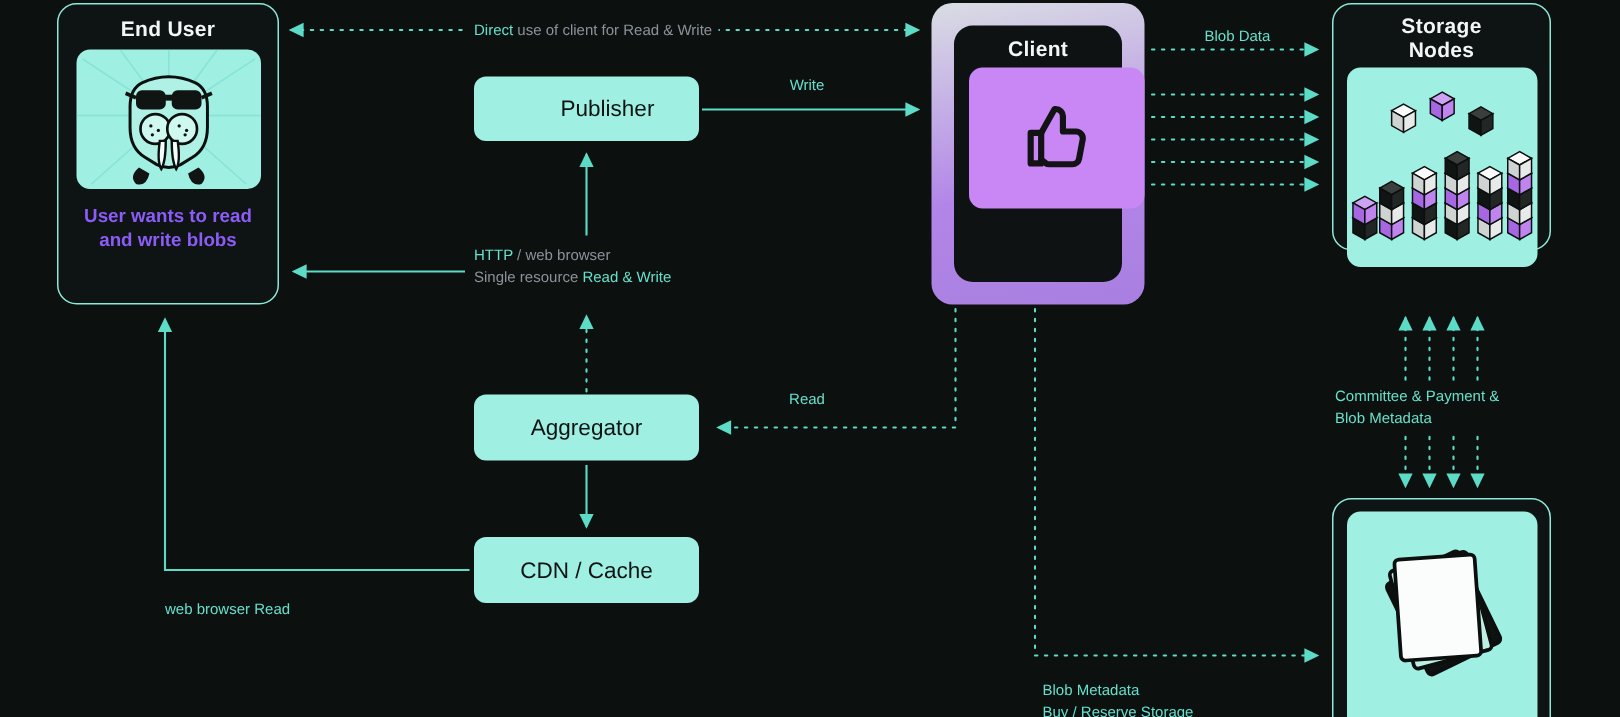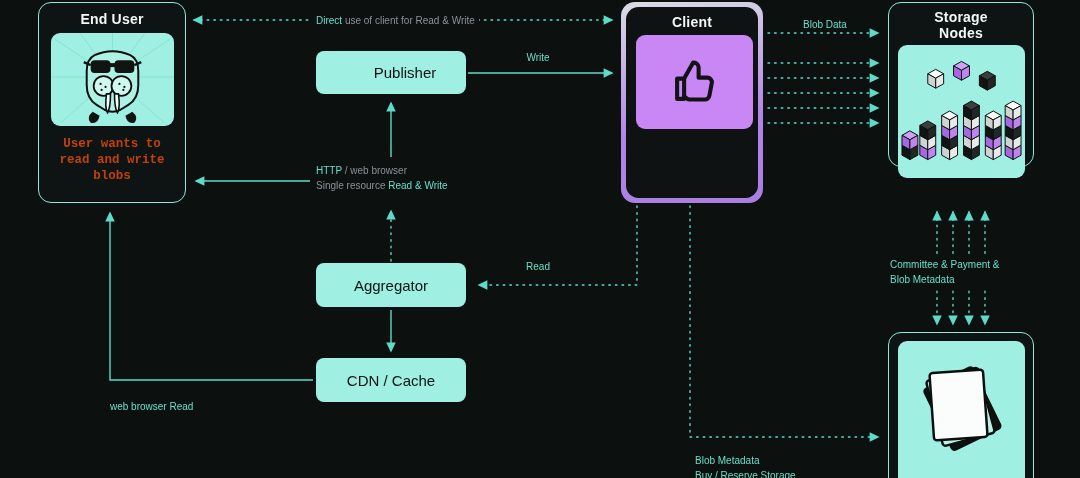--- a/index.html
+++ b/index.html
@@ -9,40 +9,40 @@
     background:#0C100F;
     font-family:"Liberation Sans", sans-serif;
   }
   .edges { position:absolute; left:0; top:0; }
 
   .panel {
     position:absolute; background:#0E1413;
     border:1.5px solid #8EE9DA; border-radius:13px; text-align:center;
   }
   .panel-title { font-size:14px; font-weight:700; color:#F2F6F4; letter-spacing:.2px; }
-  .panel-body  { margin-top:10px; font-size:12.5px; font-weight:700; color:#c2410c; line-height:1.28;font-family:Liberation Mono, monospace; }
+  .panel-body  { margin-top:10px; font-size:12.5px; font-weight:700; color:#8b5cf6; line-height:1.28; }
 
   .illo { border-radius:9px; overflow:hidden; display:flex; align-items:center; justify-content:center; margin:6px auto 0; }
   .mint-bg { background:#9FEFE2; }
 
   .end-user { left:38px; top:2px; width:148px; height:201px; padding:8px 11px; }
   .end-user .illo { width:123px; height:93px; }
 
   .pill {
     position:absolute; width:150px; height:44px; background:#9FEFE2; border-radius:8px;
     display:flex; align-items:center; justify-content:center;
     font-size:15px; font-weight:500; color:#0C1413;
   }
   #publisher  { left:316px; top:51px; height:43px;padding-left:28px; }
   #aggregator { left:316px; top:263px; }
   #cdn        { left:316px; top:358px; }
 
   .client-wrap {
     position:absolute; left:621px; top:2px; width:142px; height:201px; border-radius:14px;
-    background:linear-gradient(170deg,#D9DDE3 0%,#B286E8 60%,#A87FE0 100%); padding:5px;
+    background:linear-gradient(170deg,#D9DDE3 0%,#B286E8 60%,#A87FE0 100%); padding:15px;
   }
   .client-inner { width:100%; height:100%; background:#0E1213; border-radius:12.5px; padding:7px 10px; text-align:center; }
   .client-inner .illo { width:117px; height:94px; background:#C887F4; margin-top:5px; }
 
   .storage { left:888px; top:2px; width:146px; height:165px; padding:7px 8px; }
   .storage-title { line-height:1.12; max-width:90px; margin:0 auto; }
   .storage .illo { width:127px; height:133px; margin-top:4px; }
 
   .meta { left:888px; top:332px; width:146px; height:172px; padding:8px; }
   .meta .illo { width:127px; height:154px; margin-top:0; }

